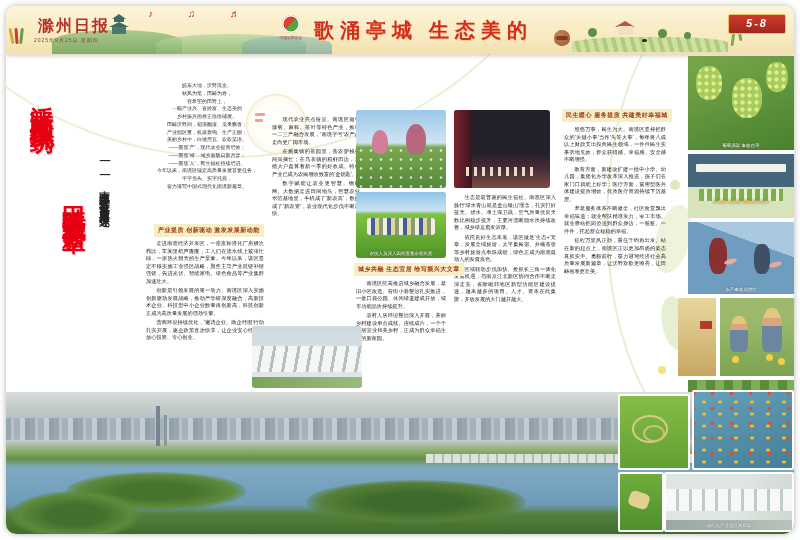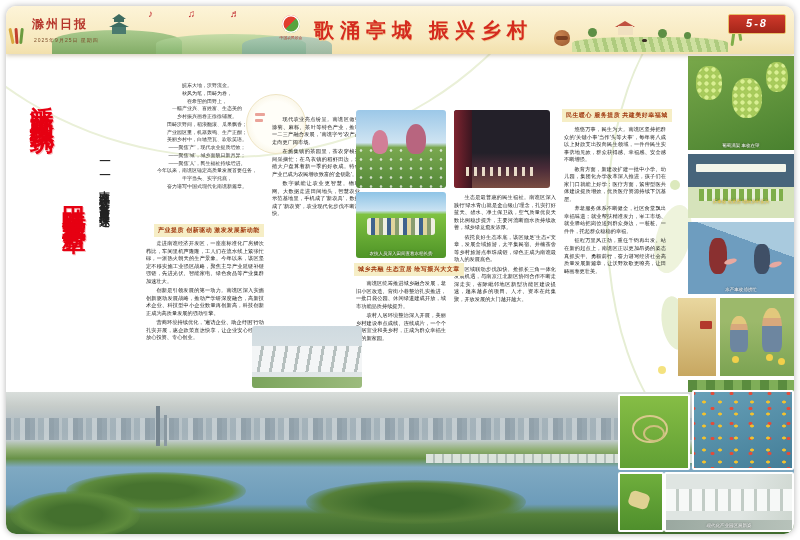--- a/index.html
+++ b/index.html
@@ -7,22 +7,22 @@
   .page{position:absolute;left:6px;top:6px;width:788px;height:528px;border-radius:10px;
     overflow:hidden;box-shadow:0 0 6px rgba(0,0,0,.3);background:#fff;}
   
   .banner{position:absolute;left:0;top:0;width:788px;height:48px;
     background:linear-gradient(180deg,#fdf4d8 0%,#f7e9bf 70%,#f2e0ac 100%);
     box-shadow:0 2px 4px rgba(150,130,80,.35);z-index:5;}
   .edge-art i{position:absolute;width:3px;height:16px;top:22px;border-radius:2px;}
   .edge-art .e1{left:4px;background:#d9a93f;transform:rotate(-12deg);}
   .edge-art .e2{left:9px;background:#c2402f;transform:rotate(-4deg);}
   .edge-art .e3{left:14px;background:#6a9b3f;transform:rotate(6deg);}
-  .masthead-title{position:absolute;left:26px;top:10px;font-family:"Liberation Serif","DejaVu Serif",serif;
-    font-weight:bold;font-size:12px;color:#b5342a;letter-spacing:2px;}
+  .masthead-title{position:absolute;left:32px;top:10px;font-family:"Liberation Serif","DejaVu Serif",serif;
+    font-weight:bold;font-size:16px;color:#b5342a;letter-spacing:2px;}
   .masthead-date{position:absolute;left:28px;top:31px;font-size:5px;color:#7a4a28;letter-spacing:1px;}
   .hill{position:absolute;border-radius:50% 50% 0 0;opacity:.85;}
   .m1{left:46px;top:24px;width:130px;height:24px;background:linear-gradient(180deg,#9cc484,#6fa35a);}
   .m2{left:150px;top:28px;width:150px;height:20px;background:linear-gradient(180deg,#b9d8a0,#8ab873);opacity:.8;}
   .m3{left:236px;top:30px;width:90px;height:18px;background:linear-gradient(180deg,#9fc3b8,#7ba89c);opacity:.7;}
   .pagoda{position:absolute;left:102px;top:8px;width:22px;display:flex;flex-direction:column;align-items:center;}
   .pagoda i{display:block;}
   .pg-r1{width:0;height:0;border-left:7px solid transparent;border-right:7px solid transparent;border-bottom:5px solid #3d6b60;}
   .pg-m{width:10px;height:3px;background:#3d6b60;}
   .pg-r2{width:0;height:0;border-left:10px solid transparent;border-right:10px solid transparent;border-bottom:5px solid #3d6b60;}
@@ -176,21 +176,21 @@
     <div class="masthead-date">2025年9月25日 星期四</div>
     <span class="pagoda">
         <i class="pg-r1"></i>
         <i class="pg-m"></i>
         <i class="pg-r2"></i>
         <i class="pg-b"></i>
       </span>
     <div class="notes">♪ ♫ ♬</div>
     <i class="logo-mark"></i>
     <div class="logo-label">中国农民歌会</div>
-    <div class="slogan">歌涌亭城 振兴乡村</div>
+    <div class="slogan">歌涌亭城 生态美的</div>
     <span class="jar">
         <i></i>
       </span>
     <div class="farm">
       <i class="field"></i>
         <i class="roof"></i>
         <i class="house"></i>
       <i class="tree t1"></i>
         <i class="tree t2"></i>
         <i class="tree t3"></i>

